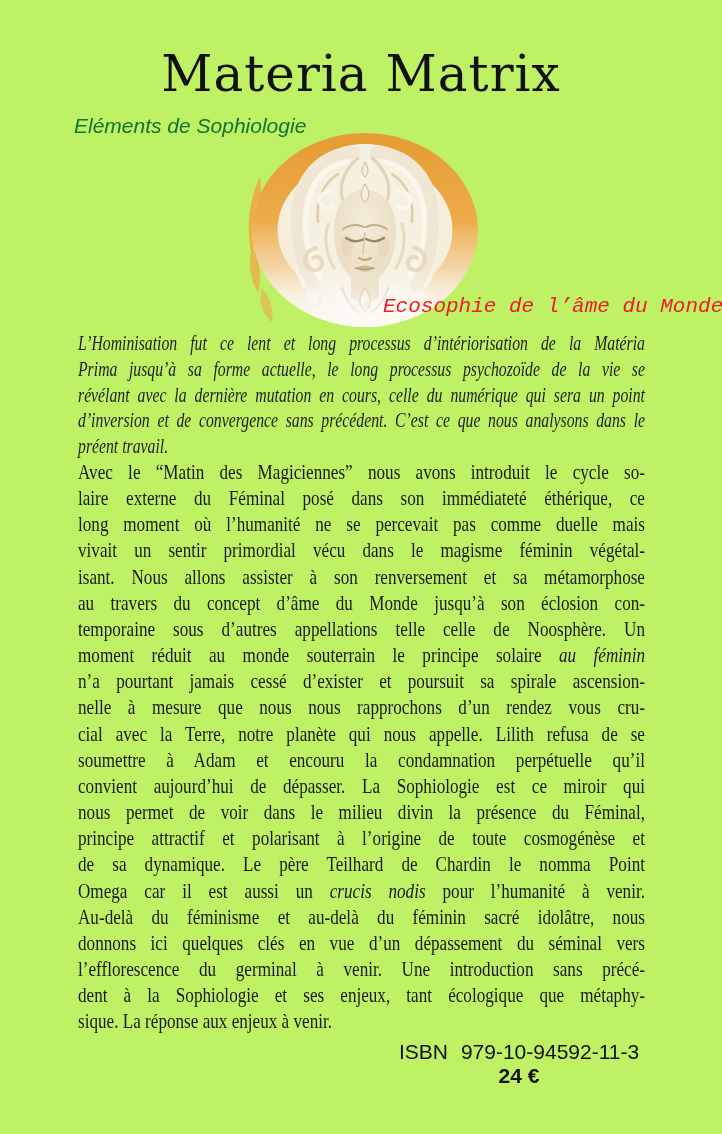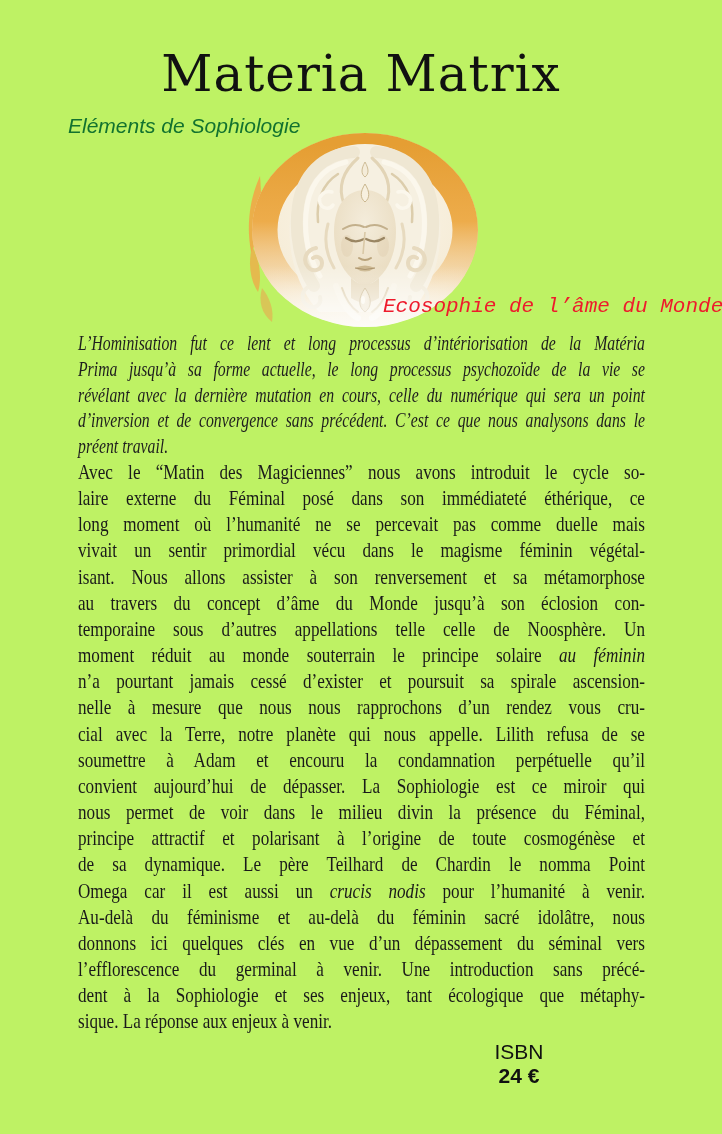--- a/index.html
+++ b/index.html
@@ -20,21 +20,21 @@
   }
   .title{
     position:absolute;left:0;top:46px;width:722px;
     text-align:center;
     font-family:"DejaVu Serif",serif;
     font-size:50px;line-height:56px;
     letter-spacing:1px;
     color:var(--ink);
   }
   .subtitle{
-    position:absolute;left:68px;top:114px;
+    position:absolute;left:74px;top:114px;
     font-family:"Liberation Sans",sans-serif;
     font-style:italic;
     font-size:21px;
     color:var(--green);
   }
   .tagline{
     position:absolute;left:383px;top:295px;
     font-family:Liberation Mono, monospace;
     font-style:italic;
     font-size:21px;
@@ -199,16 +199,17 @@
       <div class="tline"><span>Omega car il est aussi un </span><i>crucis nodis</i><span> pour l’humanité à venir.</span></div>
       <div class="tline"><span>Au-delà du féminisme et au-delà du féminin sacré idolâtre, nous</span></div>
       <div class="tline"><span>donnons ici quelques clés en vue d’un dépassement du séminal vers</span></div>
       <div class="tline"><span>l’efflorescence du germinal à venir. Une introduction sans précé-</span></div>
       <div class="tline"><span>dent  à la Sophiologie et ses enjeux, tant écologique que métaphy-</span></div>
       <div class="tline last"><span>sique. La réponse aux enjeux à venir.</span></div>
     </div>
 
   <div class="isbn-row">
     <span>ISBN</span>
+    <span>979-10-94592-11-3</span>
   </div>
   <div class="price">24 €</div>
 
 </div>
 
 </body></html>

